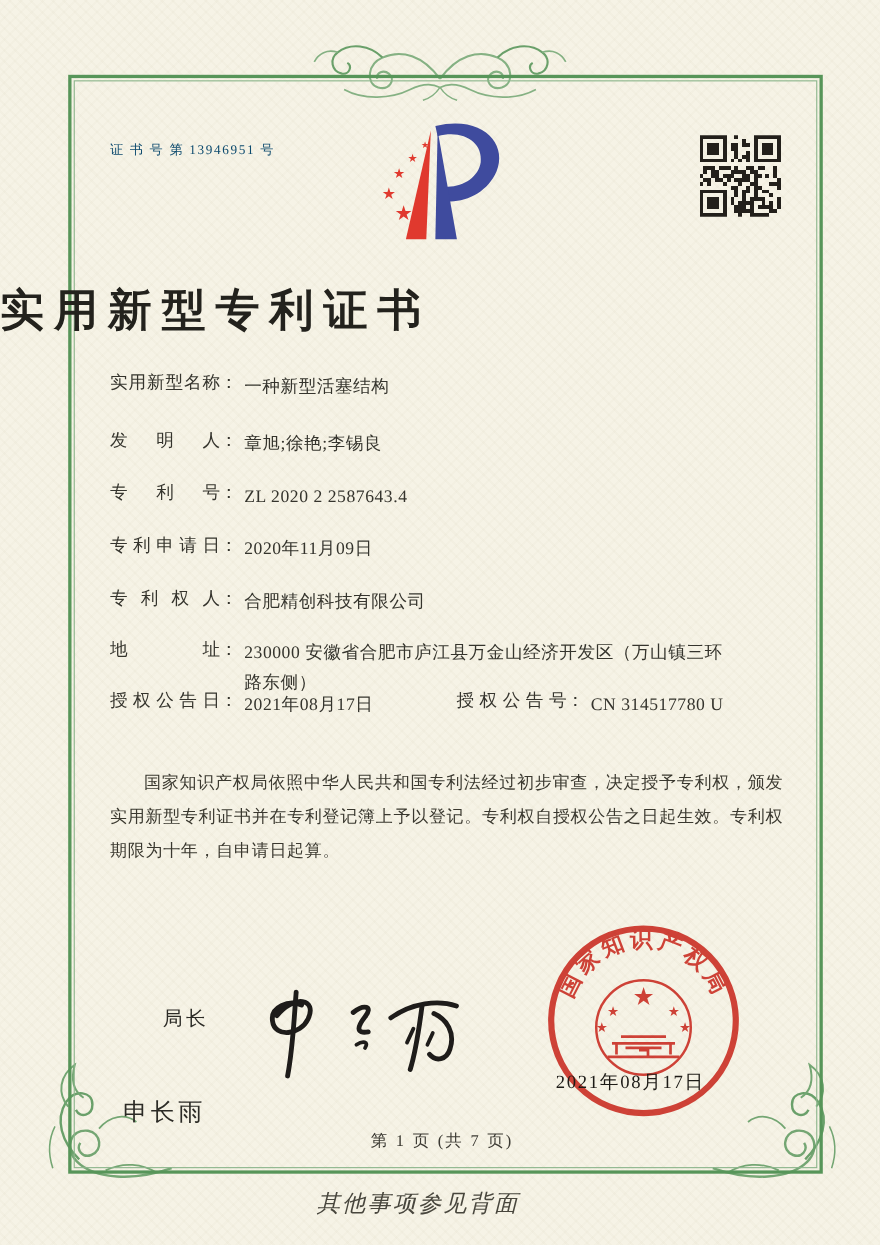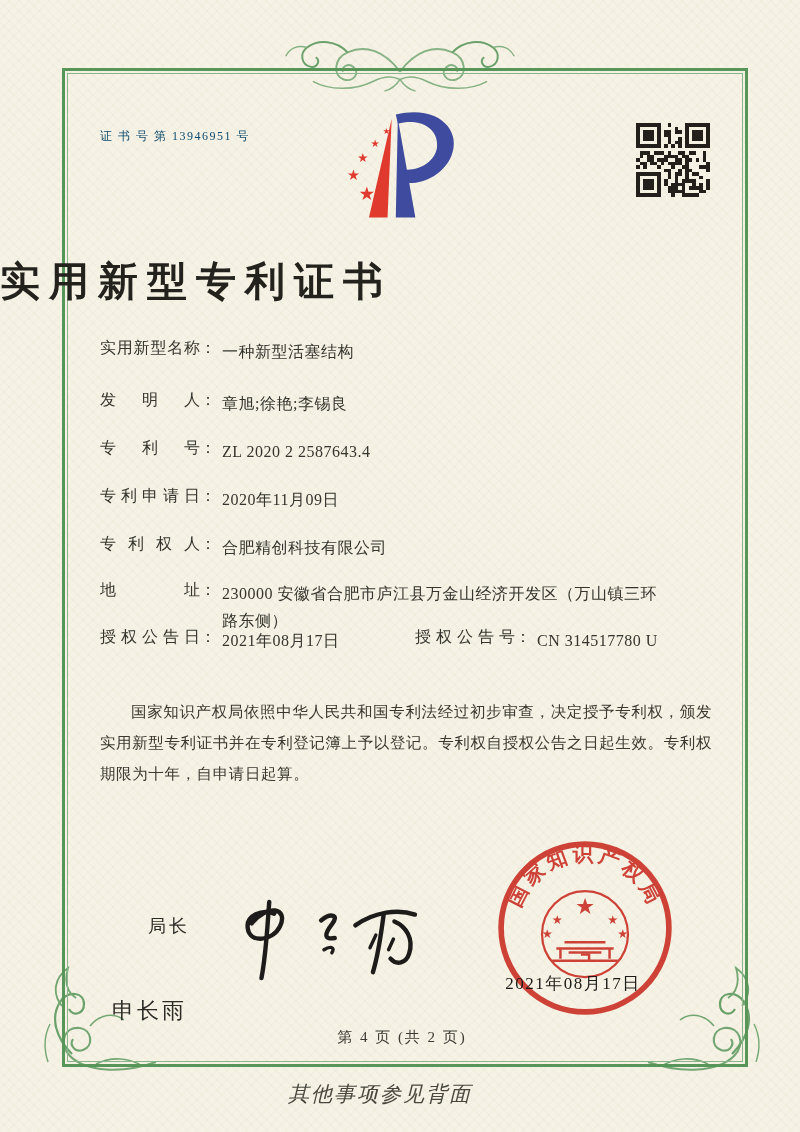--- a/index.html
+++ b/index.html
@@ -410,14 +410,14 @@
       <path d="M62,106 V116 M110,106 V116"></path>
       <path d="M70,110 H102"></path>
       <path d="M82,112 H90 V118"></path>
       <path d="M54,118 H118"></path>
     </g>
   </g>
 </svg>
 
 <div class="seal-date">2021年08月17日</div>
 
-<div class="page-info">第 4 页 (共 2 页)</div>
+<div class="page-info">第 1 页 (共 7 页)</div>
 <div class="back-note">其他事项参见背面</div>
 
 </body></html>

